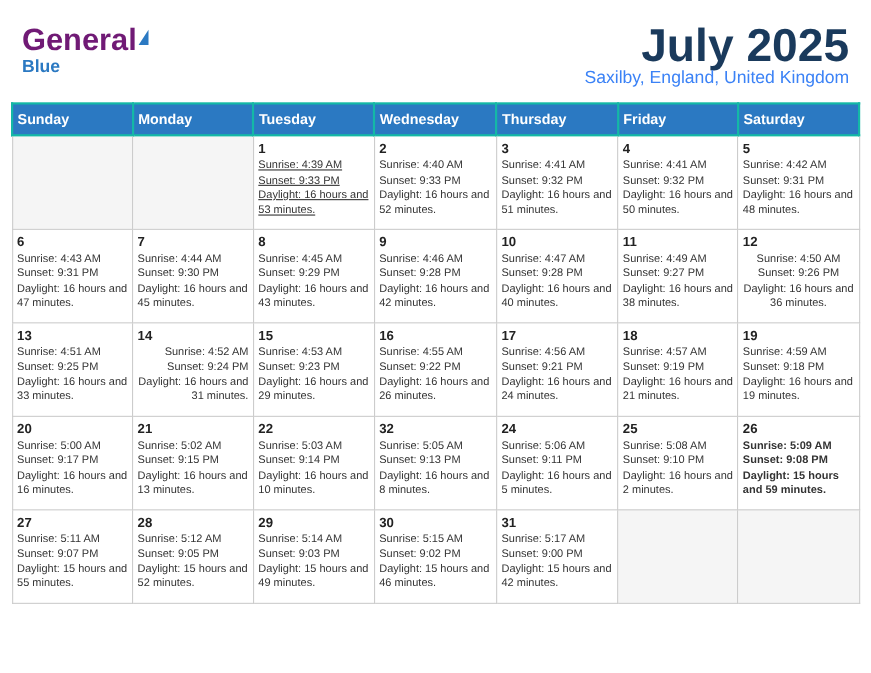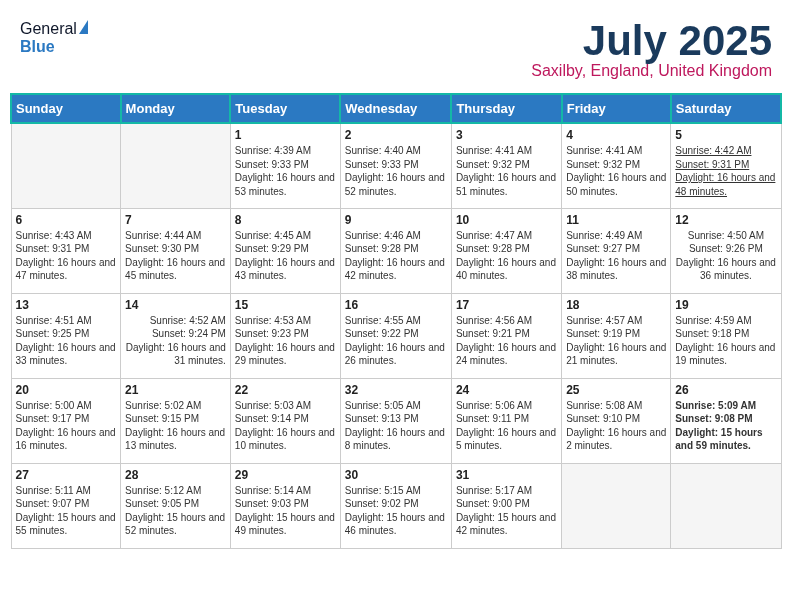--- a/index.html
+++ b/index.html
@@ -29,21 +29,21 @@
       text-align: right;
     }
     .month-title {
       font-size: 42px;
       font-weight: bold;
       color: #1a3a5c;
       line-height: 1;
     }
     .location-title {
       font-size: 16px;
-      color: #be185d;
+      color: #3b82f6;
     }
     .calendar {
       width: 100%;
       border-collapse: collapse;
       margin-top: 8px;
     }
     .calendar th {
       background: #2b79c2;
       color: #fff;
       font-weight: bold;
@@ -71,23 +71,23 @@
       color: #222;
       display: block;
       margin-bottom: 2px;
     }
     .cell-text {
       font-size: 10px;
       color: #333;
       line-height: 1.35;
     }
     .logo-general {
-      font-size: 16px;
-      font-weight: normal;
-      color: #0f172a;
+      font-size: 28px;
+      font-weight: bold;
+      color: #701a75;
     }
     .logo-blue {
       font-size: 16px;
       font-weight: bold;
       color: #2b79c2;
     }
     .logo-triangle {
       display: inline-block;
       width: 0;
       height: 0;
@@ -129,21 +129,21 @@
         <th>Friday</th>
         <th>Saturday</th>
       </tr>
   </thead>
   <tbody id="calendar-body">
   <tr>
         <td class="empty"></td>
         <td class="empty"></td>
         <td>
           <span class="day-num">1</span>
-          <div class="cell-text" style="white-space: pre-line;">Sunrise: 4:39 AM
+          <div class="cell-text" style="white-space: pre-line; text-decoration: underline;">Sunrise: 4:39 AM
 Sunset: 9:33 PM
 Daylight: 16 hours and 53 minutes.</div>
         </td>
         <td>
           <span class="day-num">2</span>
           <div class="cell-text" style="white-space: pre-line;">Sunrise: 4:40 AM
 Sunset: 9:33 PM
 Daylight: 16 hours and 52 minutes.</div>
         </td>
         <td>
@@ -153,21 +153,21 @@
 Daylight: 16 hours and 51 minutes.</div>
         </td>
         <td>
           <span class="day-num">4</span>
           <div class="cell-text" style="white-space: pre-line;">Sunrise: 4:41 AM
 Sunset: 9:32 PM
 Daylight: 16 hours and 50 minutes.</div>
         </td>
         <td>
           <span class="day-num">5</span>
-          <div class="cell-text" style="white-space: pre-line; text-decoration: underline;">Sunrise: 4:42 AM
+          <div class="cell-text" style="white-space: pre-line;">Sunrise: 4:42 AM
 Sunset: 9:31 PM
 Daylight: 16 hours and 48 minutes.</div>
         </td>
       </tr>
       <tr>
         <td>
           <span class="day-num">6</span>
           <div class="cell-text" style="white-space: pre-line;">Sunrise: 4:43 AM
 Sunset: 9:31 PM
 Daylight: 16 hours and 47 minutes.</div>

